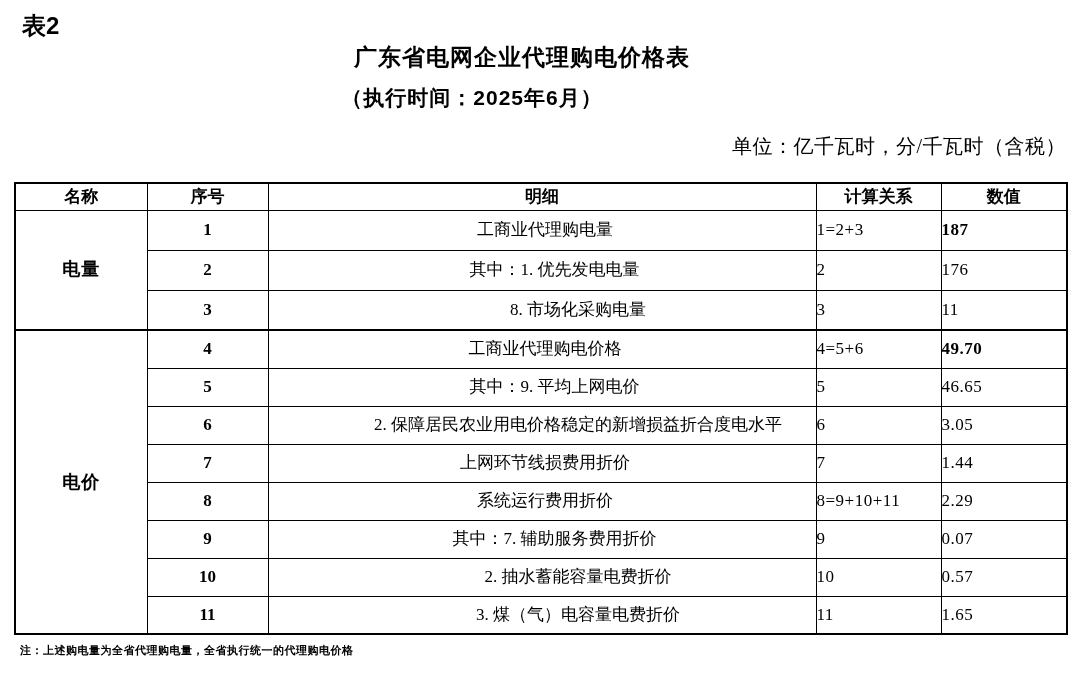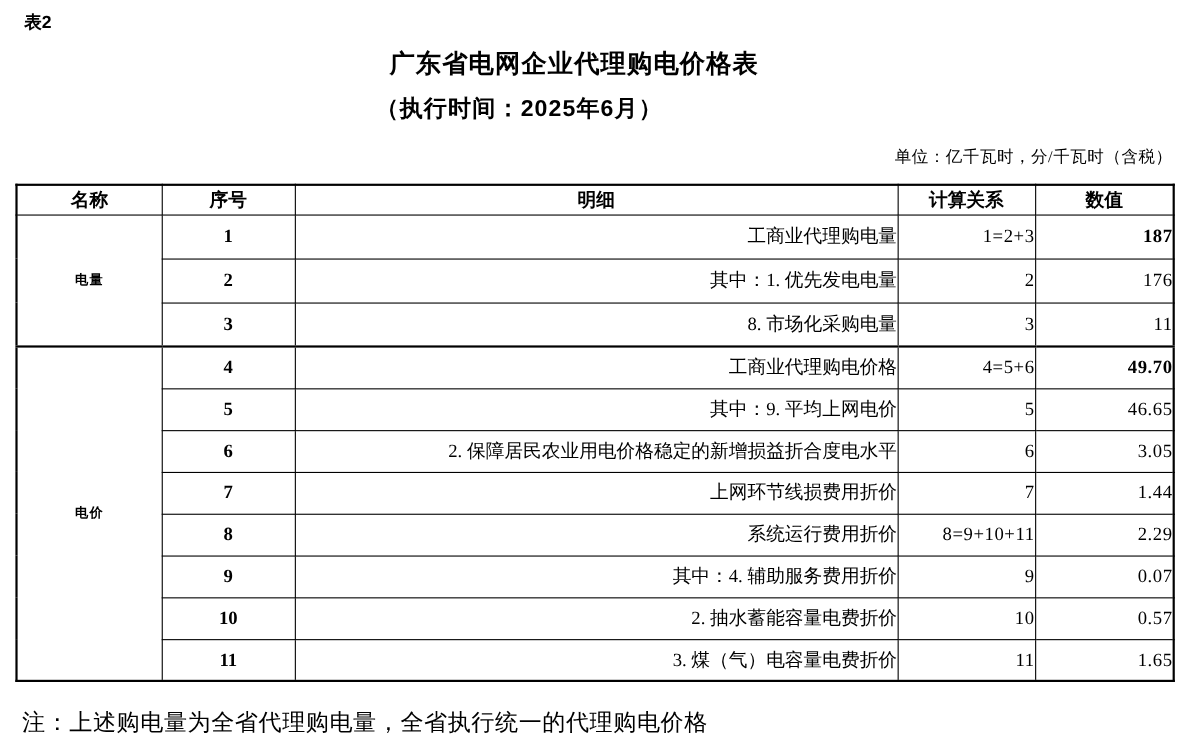--- a/index.html
+++ b/index.html
@@ -7,39 +7,39 @@
     width:1080px;height:674px;overflow:hidden;
     font-family:"Liberation Serif","DejaVu Serif",serif;
     color:#000;
     -webkit-font-smoothing:antialiased;
   }
   .page{position:relative;width:1080px;height:674px;background:#fff;}
 
   .table-label{
     position:absolute;left:22px;top:10px;
     font-family:"Liberation Sans","DejaVu Sans",sans-serif;
-    font-weight:bold;font-size:16px;
+    font-weight:bold;font-size:24px;
   }
   .doc-title{
     position:absolute;left:0;top:42px;width:1044px;text-align:center;
     font-family:"Liberation Sans","DejaVu Sans",sans-serif;
     font-weight:bold;font-size:23px;letter-spacing:1px;
   }
   .doc-subtitle{
     position:absolute;left:0;top:84px;width:944px;text-align:center;
     font-family:"Liberation Sans","DejaVu Sans",sans-serif;
     font-weight:bold;font-size:21px;letter-spacing:1px;
   }
   .unit-note{
     position:absolute;top:133px;right:14px;
-    font-size:15px;letter-spacing:0.5px;
+    font-size:20px;letter-spacing:0.5px;
   }
 
   table.price-table{
-    position:absolute;left:14px;top:167px;width:1052px;
+    position:absolute;left:14px;top:182px;width:1052px;
     border-collapse:collapse;table-layout:fixed;
     border:2.4px solid #000;
     padding-left:40px;
   }
   col.c-name{width:132px;}
   col.c-seq{width:121px;}
   col.c-detail{width:548px;}
   col.c-rel{width:125px;}
   col.c-val{width:126px;}
 
@@ -50,35 +50,35 @@
     overflow:hidden;white-space:nowrap;
   }
   .price-table thead tr{height:27px;}
   .price-table tr.g1{height:40px;}
   .price-table tr.g2{height:38px;}
   .price-table th{
     font-family:"Liberation Sans","DejaVu Sans",sans-serif;
     font-weight:bold;text-align:center;font-size:17px;
   }
   td.name-cell{
-    text-align:center;font-weight:bold;font-size:12px;
+    text-align:center;font-weight:bold;font-size:18px;
     font-family:"Liberation Sans","DejaVu Sans",sans-serif;
     letter-spacing:1px;
   }
   td.seq-cell{text-align:center;font-weight:bold;}
-  td.rel-cell,td.val-cell{text-align:right;letter-spacing:0.5px;}
+  td.rel-cell,td.val-cell{text-align:left;letter-spacing:0.5px;}
   td.val-cell.emph{font-weight:bold;}
-  td.detail-cell{text-align:right;padding-left:6px;}
+  td.detail-cell{text-align:center;padding-left:6px;}
   td.detail-cell.ind-1{padding-left:25px;}
   td.detail-cell.ind-2{padding-left:72px;}
   tr.group-start td{border-top:2.2px solid #000;}
 
   .footnote{
     position:absolute;left:20px;top:643px;
-    font-size:21px;letter-spacing:0.5px;
+    font-size:11px;letter-spacing:0.5px;font-weight:bold;
   }
 </style>
 </head>
 <body>
 
 <div class="page">
 
   <div class="table-label">表2</div>
   <div class="doc-title">广东省电网企业代理购电价格表</div>
   <div class="doc-subtitle">（执行时间：2025年6月）</div>
@@ -147,21 +147,21 @@
         <td class="val-cell">1.44</td>
       </tr>
       <tr class="g2">
         <td class="seq-cell">8</td>
         <td class="detail-cell ind-0">系统运行费用折价</td>
         <td class="rel-cell">8=9+10+11</td>
         <td class="val-cell">2.29</td>
       </tr>
       <tr class="g2">
         <td class="seq-cell">9</td>
-        <td class="detail-cell ind-1">其中：4. 辅助服务费用折价</td>
+        <td class="detail-cell ind-1">其中：7. 辅助服务费用折价</td>
         <td class="rel-cell">9</td>
         <td class="val-cell">0.07</td>
       </tr>
       <tr class="g2">
         <td class="seq-cell">10</td>
         <td class="detail-cell ind-2">2. 抽水蓄能容量电费折价</td>
         <td class="rel-cell">10</td>
         <td class="val-cell">0.57</td>
       </tr>
       <tr class="g2">

